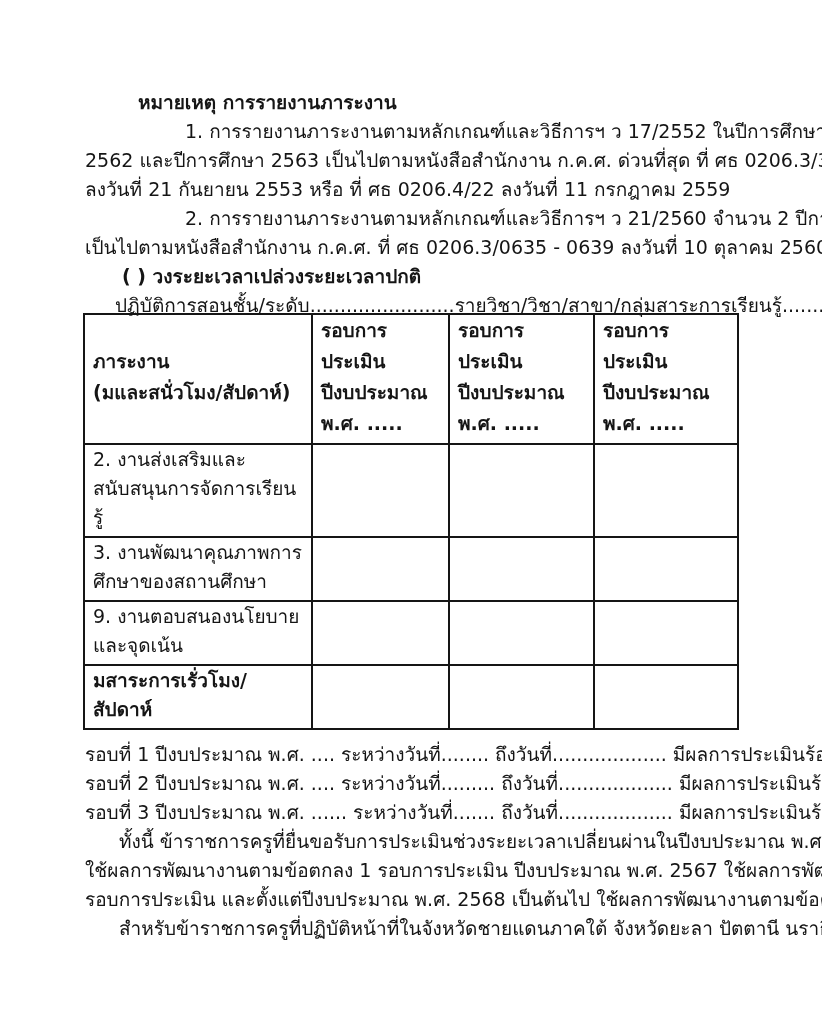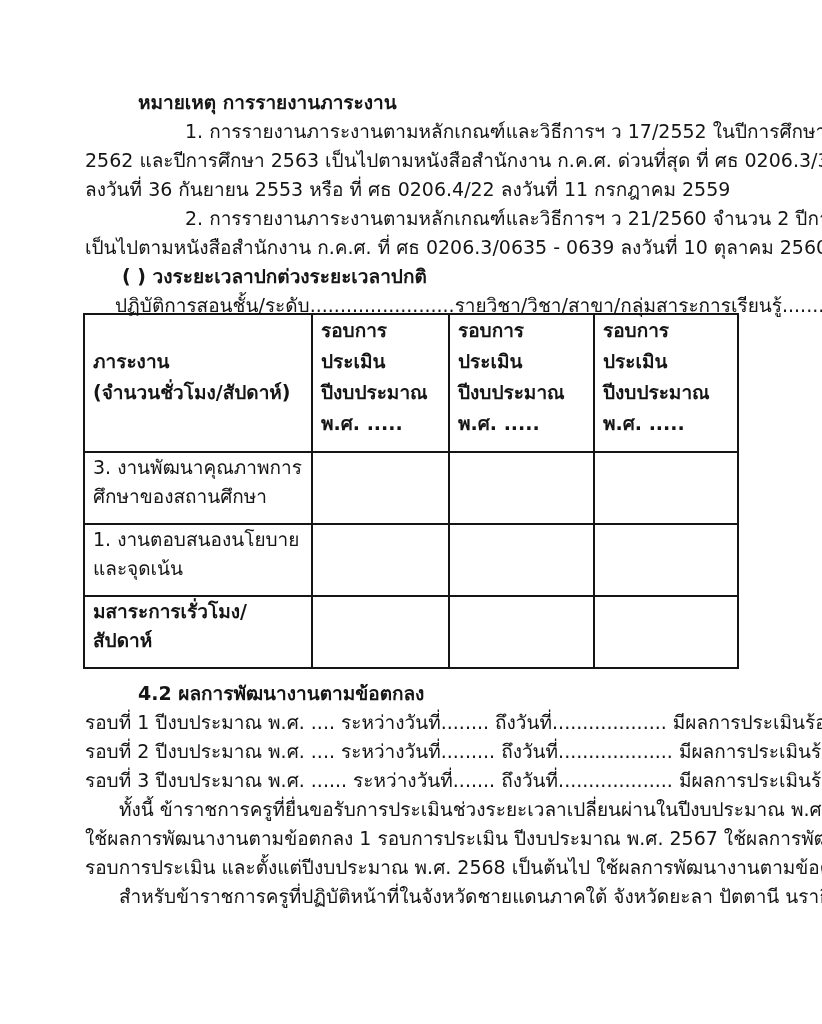--- a/index.html
+++ b/index.html
@@ -40,21 +40,21 @@
     border-collapse: collapse;
     table-layout: fixed;
     width: 654px;
     margin: -7px 0 0 -2px;
   }
   table.workload td {
     border: 2px solid #151515;
     font-size: 19px;
     line-height: 29px;
     vertical-align: middle;
-    padding: 0 6px 12px 8px;
+    padding: 0 6px 4px 8px;
     overflow: hidden;
   }
   tr.hdr td { font-weight: 700; }
   tr.hdr td div { line-height: 31px; }
   tr.rh0 td { height: 92px; }
   tr.rh1 td { height: 31px; }
   tr.rh2 td { height: 61px; }
   tr.rh3 td { height: 56px; }
   tr.rh4 td { height: 57px; }
   tr.rh5 td { height: 33px; }
@@ -66,85 +66,90 @@
 </head>
 <body>
 
 <div class="page">
   <div class="content">
 
     <div class="line bold ind-53">หมายเหตุ การรายงานภาระงาน</div>
 
     <div class="line ind-100">1. การรายงานภาระงานตามหลักเกณฑ์และวิธีการฯ ว 17/2552 ในปีการศึกษา</div>
     <div class="line">2562 และปีการศึกษา 2563 เป็นไปตามหนังสือสำนักงาน ก.ค.ศ. ด่วนที่สุด ที่ ศธ 0206.3/3724 - 3725</div>
-    <div class="line">ลงวันที่ 36 กันยายน 2553 หรือ ที่ ศธ 0206.4/22 ลงวันที่ 11 กรกฎาคม 2559</div>
+    <div class="line">ลงวันที่ 21 กันยายน 2553 หรือ ที่ ศธ 0206.4/22 ลงวันที่ 11 กรกฎาคม 2559</div>
 
     <div class="line ind-100">2. การรายงานภาระงานตามหลักเกณฑ์และวิธีการฯ ว 21/2560 จำนวน 2 ปีการศึกษา</div>
     <div class="line">เป็นไปตามหนังสือสำนักงาน ก.ค.ศ. ที่ ศธ 0206.3/0635 - 0639 ลงวันที่ 10 ตุลาคม 2560</div>
 
-    <div class="line bold ind-37">( ) วงระยะเวลาปกต่วงระยะเวลาปกติ</div>
+    <div class="line bold ind-37">( ) วงระยะเวลาเปล่วงระยะเวลาปกติ</div>
     <div class="line ind-30">ปฏิบัติการสอนชั้น/ระดับ........................รายวิชา/วิชา/สาขา/กลุ่มสาระการเรียนรู้......................</div>
 
     <table class="workload">
       <colgroup>
         <col style="width:228px">
         <col style="width:137px">
         <col style="width:145px">
         <col style="width:144px">
       </colgroup>
       <tbody>
         <tr class="hdr rh0">
           <td class="label-cell">
             <div>ภาระงาน</div>
-            <div>(จำนวนชั่วโมง/สัปดาห์)</div>
+            <div>(มและสนั่วโมง/สัปดาห์)</div>
           </td>
           <td>
             <div>รอบการประเมิน</div>
             <div>ปีงบประมาณ</div>
             <div>พ.ศ. .....</div>
           </td>
           <td>
             <div>รอบการประเมิน</div>
             <div>ปีงบประมาณ</div>
             <div>พ.ศ. .....</div>
           </td>
           <td>
             <div>รอบการประเมิน</div>
             <div>ปีงบประมาณ</div>
             <div>พ.ศ. .....</div>
           </td>
         </tr>
 
 
+        <tr class="rh2">
+          <td class="label-cell">2. งานส่งเสริมและสนับสนุนการจัดการเรียนรู้</td>
+          <td></td>
+          <td></td>
+          <td></td>
+        </tr>
 
         <tr class="rh3">
           <td class="label-cell">3. งานพัฒนาคุณภาพการศึกษาของสถานศึกษา</td>
           <td></td>
           <td></td>
           <td></td>
         </tr>
 
         <tr class="rh4">
-          <td class="label-cell">1. งานตอบสนองนโยบายและจุดเน้น</td>
+          <td class="label-cell">9. งานตอบสนองนโยบายและจุดเน้น</td>
           <td></td>
           <td></td>
           <td></td>
         </tr>
 
         <tr class="rh5 total">
           <td class="label-cell">มสาระการเรั่วโมง/สัปดาห์</td>
           <td></td>
           <td></td>
           <td></td>
         </tr>
       </tbody>
     </table>
 
     <div class="sec42">
-      <div class="line bold ind-53">4.2 ผลการพัฒนางานตามข้อตกลง</div>
       <div class="line">รอบที่ 1 ปีงบประมาณ พ.ศ. .... ระหว่างวันที่........ ถึงวันที่................... มีผลการประเมินร้อยละ......</div>
       <div class="line">รอบที่ 2 ปีงบประมาณ พ.ศ. .... ระหว่างวันที่......... ถึงวันที่................... มีผลการประเมินร้อยละ......</div>
       <div class="line">รอบที่ 3 ปีงบประมาณ พ.ศ. ...... ระหว่างวันที่....... ถึงวันที่................... มีผลการประเมินร้อยละ......</div>
       <div class="line ind-34">ทั้งนี้ ข้าราชการครูที่ยื่นขอรับการประเมินช่วงระยะเวลาเปลี่ยนผ่านในปีงบประมาณ พ.ศ. 2566</div>
       <div class="line">ใช้ผลการพัฒนางานตามข้อตกลง 1 รอบการประเมิน ปีงบประมาณ พ.ศ. 2567 ใช้ผลการพัฒนางานตามข้อตกลง2</div>
       <div class="line">รอบการประเมิน และตั้งแต่ปีงบประมาณ พ.ศ. 2568 เป็นต้นไป ใช้ผลการพัฒนางานตามข้อตกลง 3 รอบการ</div>
       <div class="line ind-34">สำหรับข้าราชการครูที่ปฏิบัติหน้าที่ในจังหวัดชายแดนภาคใต้ จังหวัดยะลา ปัตตานี นราธิวาส และสงขลา</div>
     </div>
 
   </div>

